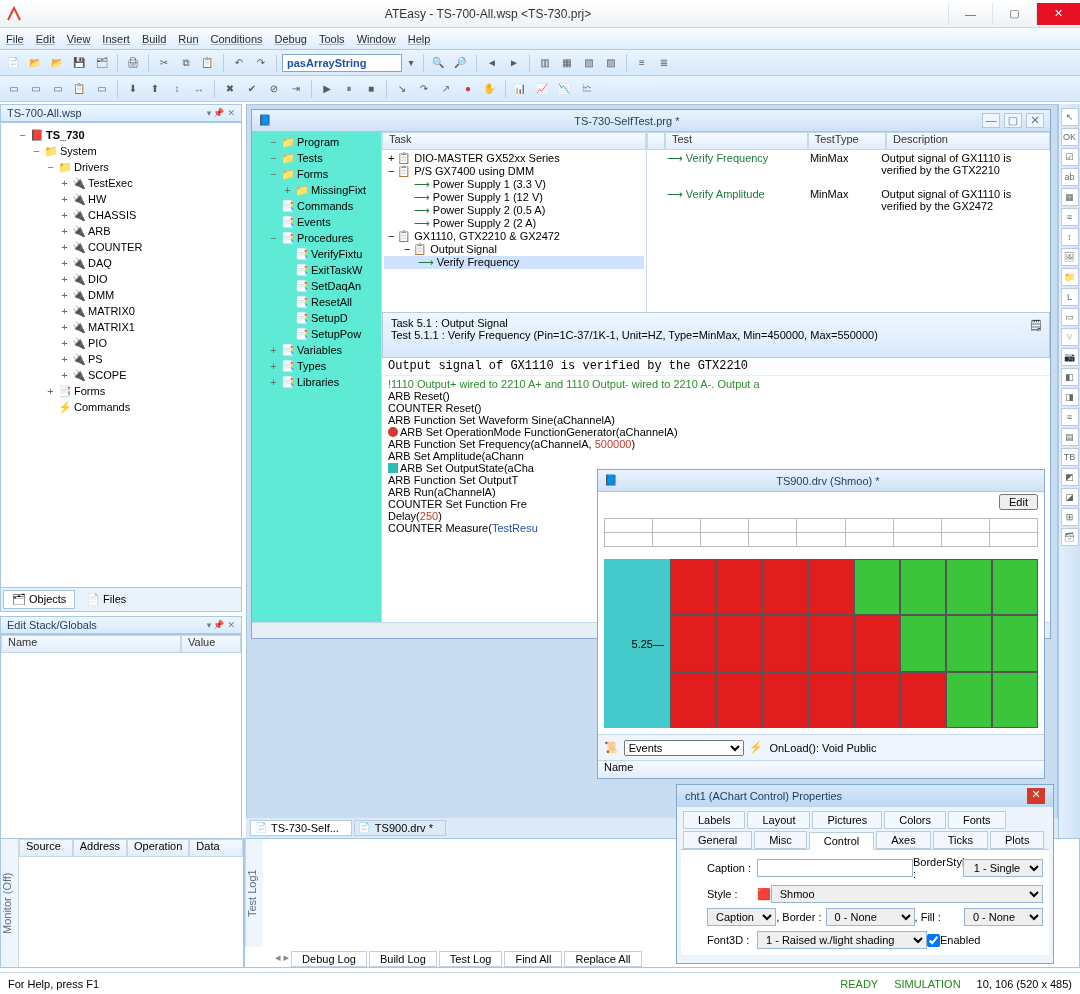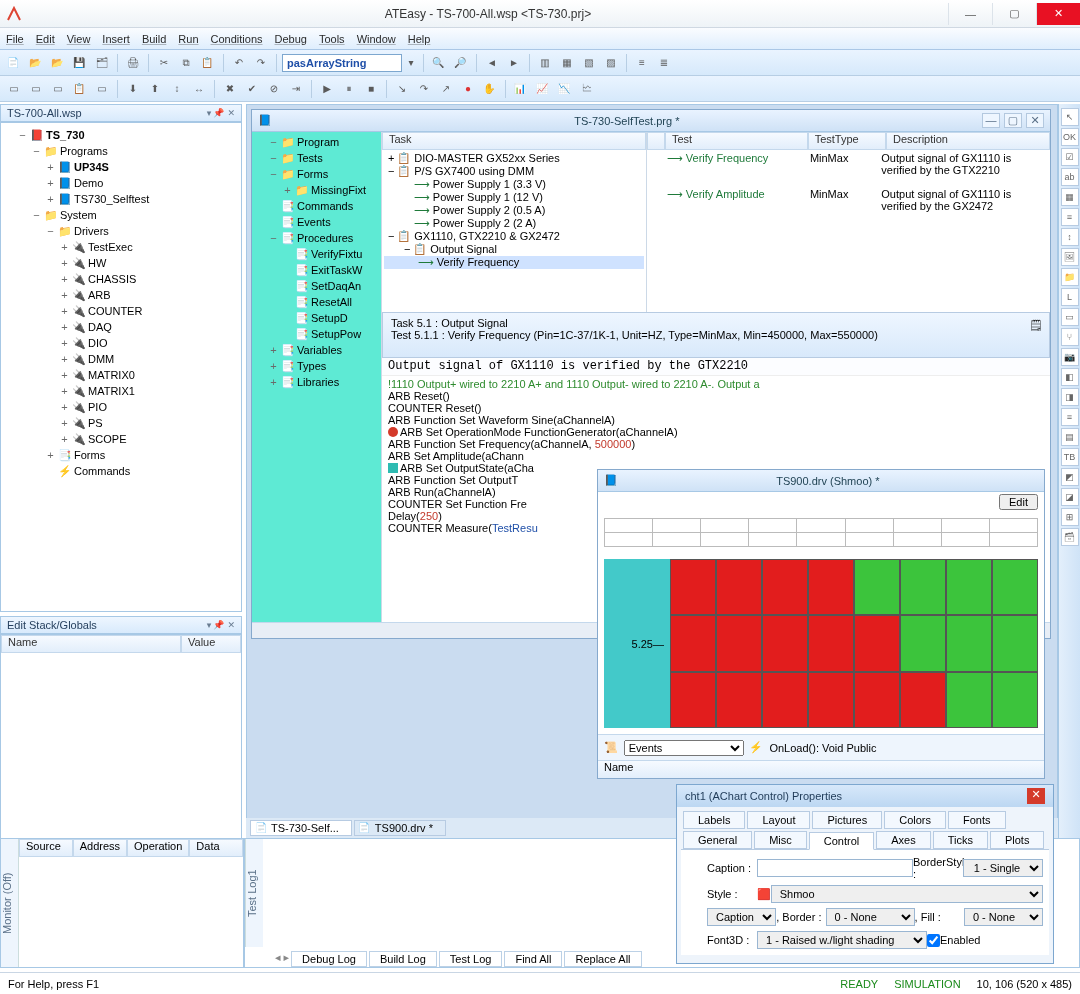--- a/index.html
+++ b/index.html
@@ -221,27 +221,20 @@
 
 <div class="left-col">
   <div class="panel-hdr">
     <span>TS-700-All.wsp</span>
     <span class="pin">▾ 📌 ✕</span>
   </div>
   <div class="tree-panel">
     <ul class="tree">
       <li><span class="exp">−</span><span class="ic">📕</span><span class="bold">TS_730</span>
         <ul class="tree">
-          <li><span class="exp">−</span><span class="ic">📁</span><span>Programs</span>
-            <ul class="tree">
-              <li><span class="exp">+</span><span class="ic">📘</span><span class="bold">UP34S</span></li>
-              <li><span class="exp">+</span><span class="ic">📘</span><span>Demo</span></li>
-              <li><span class="exp">+</span><span class="ic">📘</span><span>TS730_Selftest</span></li>
-            </ul>
-          </li>
           <li><span class="exp">−</span><span class="ic">📁</span><span>System</span>
             <ul class="tree">
               <li><span class="exp">−</span><span class="ic">📁</span><span>Drivers</span>
                 <ul class="tree" id="drivers-list">
                     <li><span class="exp">+</span><span class="ic">🔌</span>TestExec</li>
                     <li><span class="exp">+</span><span class="ic">🔌</span>HW</li>
                     <li><span class="exp">+</span><span class="ic">🔌</span>CHASSIS</li>
                     <li><span class="exp">+</span><span class="ic">🔌</span>ARB</li>
                     <li><span class="exp">+</span><span class="ic">🔌</span>COUNTER</li>
                     <li><span class="exp">+</span><span class="ic">🔌</span>DAQ</li>
@@ -255,20 +248,24 @@
                   </ul>
               </li>
               <li><span class="exp">+</span><span class="ic">📑</span><span>Forms</span></li>
               <li><span class="exp"></span><span class="ic">⚡</span><span>Commands</span></li>
             </ul>
           </li>
         </ul>
       </li>
     </ul>
   </div>
+  <div class="bottom-tabs">
+    <div class="tab">🗂 <span>Objects</span></div>
+    <div class="tab inactive">📄 <span>Files</span></div>
+  </div>
 
   <div class="callstack">
     <div class="panel-hdr">
       <span>Edit Stack/Globals</span>
       <span class="pin">▾ 📌 ✕</span>
     </div>
     <div class="cs-body">
       <div class="cs-head">
         <div>Name</div>
         <div style="flex:0 0 60px;">Value</div>

